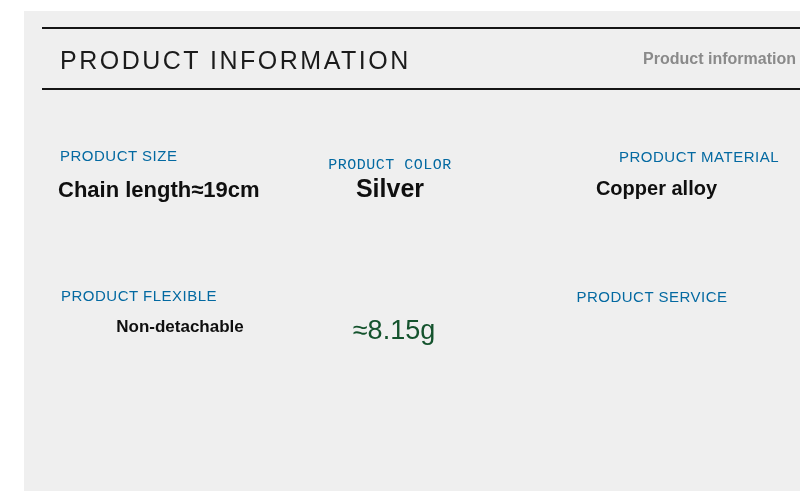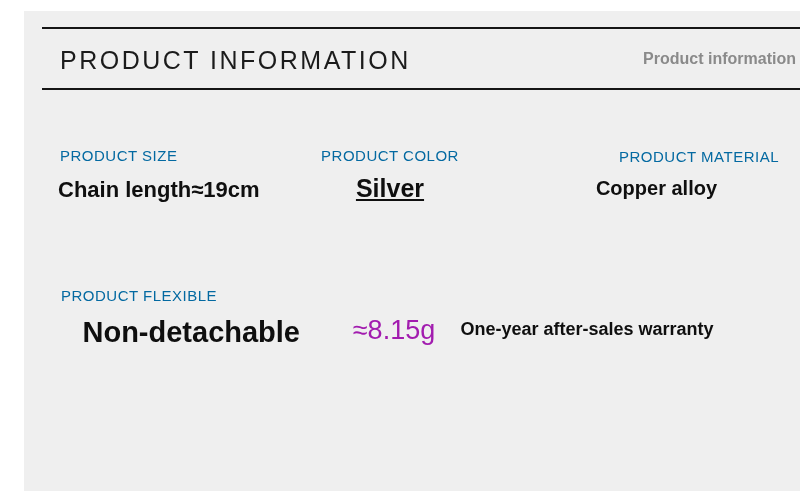--- a/index.html
+++ b/index.html
@@ -67,53 +67,53 @@
     position: absolute;
     font-weight: 700;
     color: #0f0f0f;
     line-height: 1;
     white-space: nowrap;
   }
   
   .lbl-size     { left: 36px;  top: 148px; }
   .val-size     { left: 34px;  top: 179px; font-size: 22px; }
   .lbl-color    { left: 246px; top: 148px; width: 240px; text-align: center; }
-  .val-color    { left: 246px; top: 176px; width: 240px; text-align: center; font-size: 25px; text-decoration: underline; }
+  .val-color    { left: 246px; top: 176px; width: 240px; text-align: center; font-size: 25px; }
   .lbl-material { left: 510px; top: 149px; width: 245px; text-align: right; }
   .val-material { left: 510px; top: 178px; width: 245px; text-align: center; font-size: 20px; }
   
   .lbl-flexible { left: 37px;  top: 288px; }
-  .val-flexible { left: 36px;  top: 318px; width: 240px; text-align: right; font-size: 29px; }
+  .val-flexible { left: 36px;  top: 318px; width: 240px; text-align: center; font-size: 17px; }
   .lbl-weight   { left: 250px; top: 288px; width: 240px; text-align: center; }
   .val-weight   { left: 250px; top: 317px; width: 240px; text-align: center;
-                  font-size: 27px; font-weight: 400; color: #a21caf; }
+                  font-size: 27px; font-weight: 400; color: #14532d; }
   .lbl-service  { left: 508px; top: 289px; width: 240px; text-align: center; }
   .val-service  { left: 413px; top: 320px; width: 300px; text-align: center; font-size: 18px; }
 </style>
 </head>
 <body>
 
 <div class="page">
   <div class="panel">
 
     <div class="rule rule-top" style="top:16px;"></div>
     <div class="title" style="top:37px;">PRODUCT INFORMATION</div>
     <div class="watermark" style="top:40px;">Product information</div>
     <div class="rule rule-bottom" style="top:77px;"></div>
 
     <div class="lbl lbl-size" style="top:137px;">PRODUCT SIZE</div>
     <div class="val val-size" style="top:168px;">Chain length≈19cm</div>
 
-    <div class="lbl lbl-color" style="top:137px;">PRODUCT COLOR</div>
+    <div class="lbl lbl-color" style="top:147px;font-family:Liberation Mono, monospace;">PRODUCT COLOR</div>
     <div class="val val-color" style="top:165px;">Silver</div>
 
     <div class="lbl lbl-material" style="top:138px;">PRODUCT MATERIAL</div>
     <div class="val val-material" style="top:167px;">Copper alloy</div>
 
     <div class="lbl lbl-flexible" style="top:277px;">PRODUCT FLEXIBLE</div>
     <div class="val val-flexible" style="top:307px;">Non-detachable</div>
 
     <div class="val val-weight" style="top:306px;">≈8.15g</div>
 
-    <div class="val val-service" style="top:309px;">One-year after-sales warranty</div>
+    <div class="lbl lbl-service" style="top:278px;">PRODUCT SERVICE</div>
 
   </div>
 </div>
 
 </body></html>

